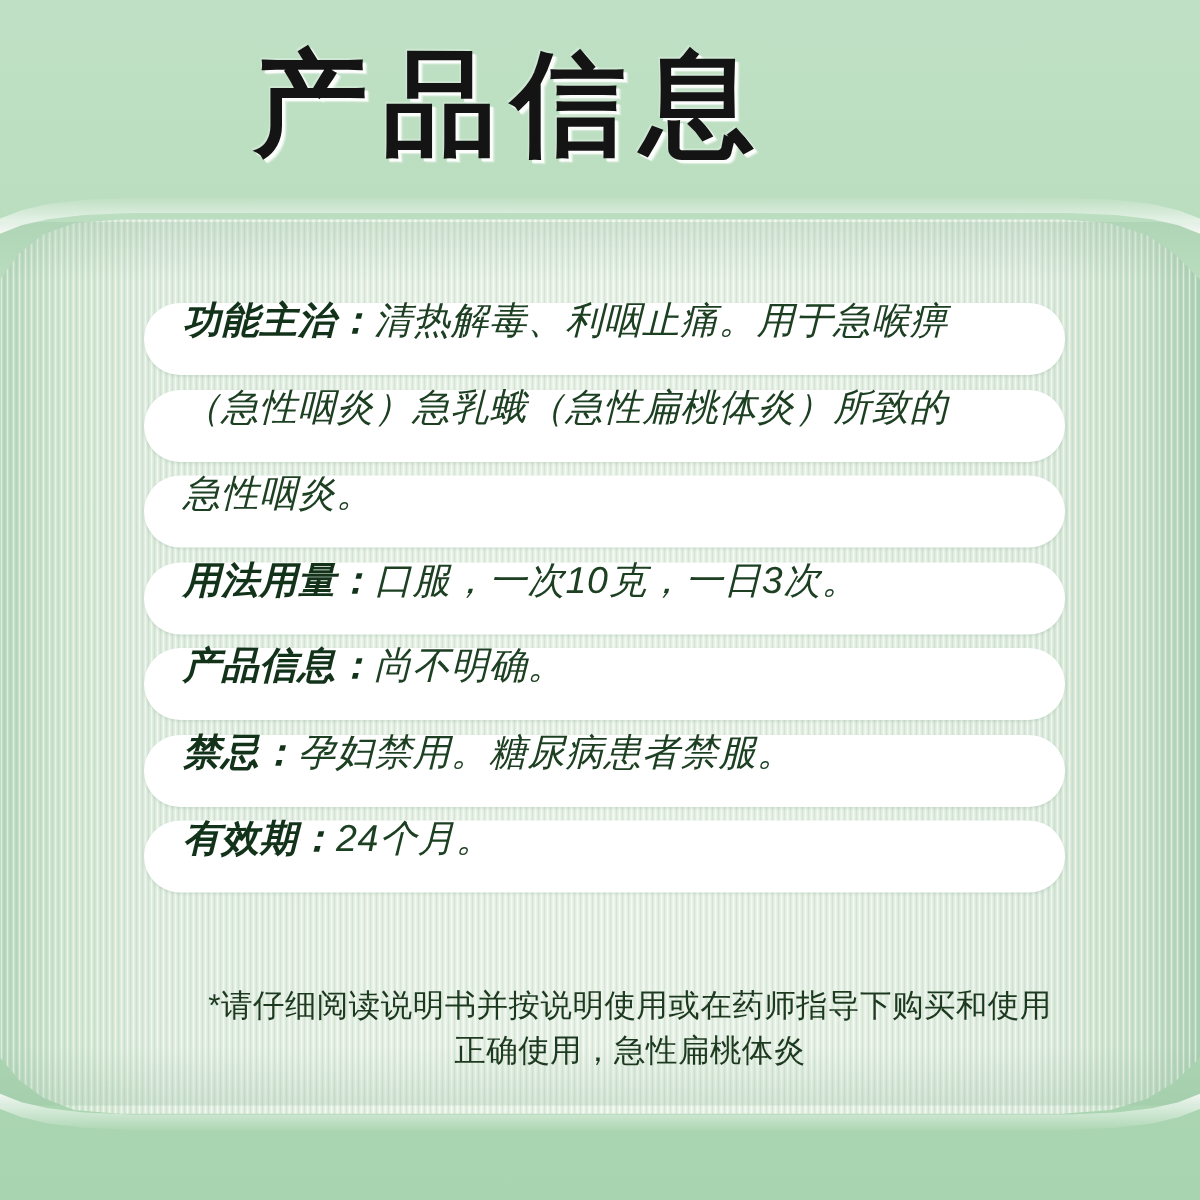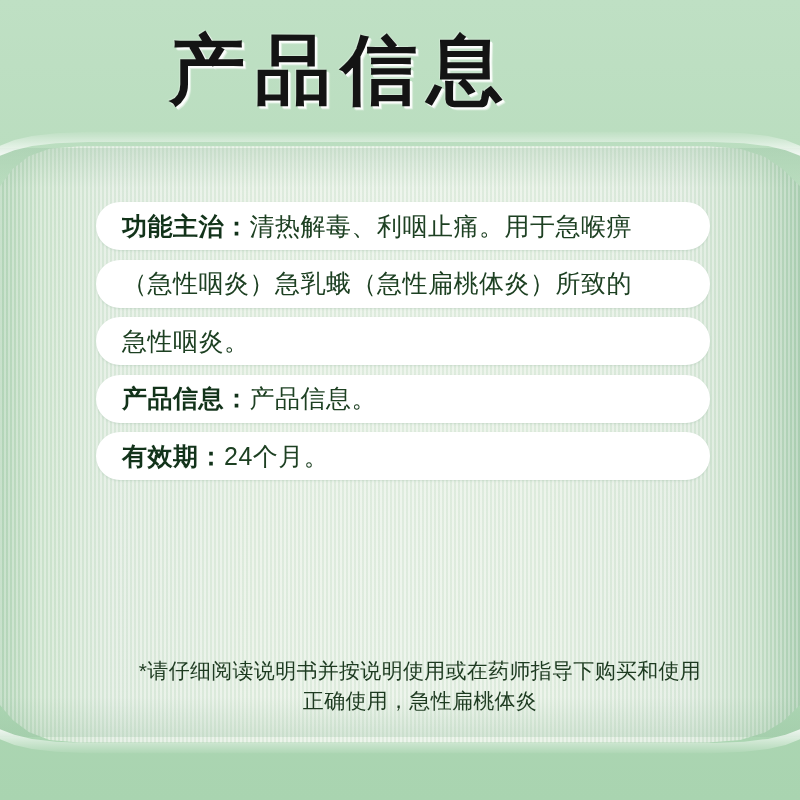--- a/index.html
+++ b/index.html
@@ -156,23 +156,24 @@
     width: 614px;
   }
 
   .pill {
     width: 614px;
     height: 48px;
     background: #ffffff;
     border-radius: 24px;
     margin-bottom: 9.5px;
     display: flex;
-    align-items: center;
+    align-items: flex-start;
     padding: 0 14px 0 26px;
     box-shadow: 0 1px 2px rgba(120,160,130,0.22);
+    font-style: italic;
   }
 
   .pill .line {
     font-size: 25px;
     color: #1d4022;
     letter-spacing: 0.5px;
     white-space: nowrap;
     line-height: 1;
   }
 
@@ -224,21 +225,27 @@
       <div class="pill">
         <div class="line"><span class="label">功能主治：</span><span class="value">清热解毒、利咽止痛。用于急喉痹</span></div>
       </div>
       <div class="pill cont">
         <div class="line"><span class="value">（急性咽炎）急乳蛾（急性扁桃体炎）所致的</span></div>
       </div>
       <div class="pill cont">
         <div class="line"><span class="value">急性咽炎。</span></div>
       </div>
       <div class="pill">
-        <div class="line"><span class="label">产品信息：</span><span class="value">产品信息。</span></div>
+        <div class="line"><span class="label">用法用量：</span><span class="value">口服，一次10克，一日3次。</span></div>
+      </div>
+      <div class="pill">
+        <div class="line"><span class="label">产品信息：</span><span class="value">尚不明确。</span></div>
+      </div>
+      <div class="pill">
+        <div class="line"><span class="label">禁忌：</span><span class="value">孕妇禁用。糖尿病患者禁服。</span></div>
       </div>
       <div class="pill">
         <div class="line"><span class="label">有效期：</span><span class="value">24个月。</span></div>
       </div>
     </div>
 
   <div class="footnote">
     <div>*请仔细阅读说明书并按说明使用或在药师指导下购买和使用</div>
     <div>正确使用，急性扁桃体炎</div>
   </div>

